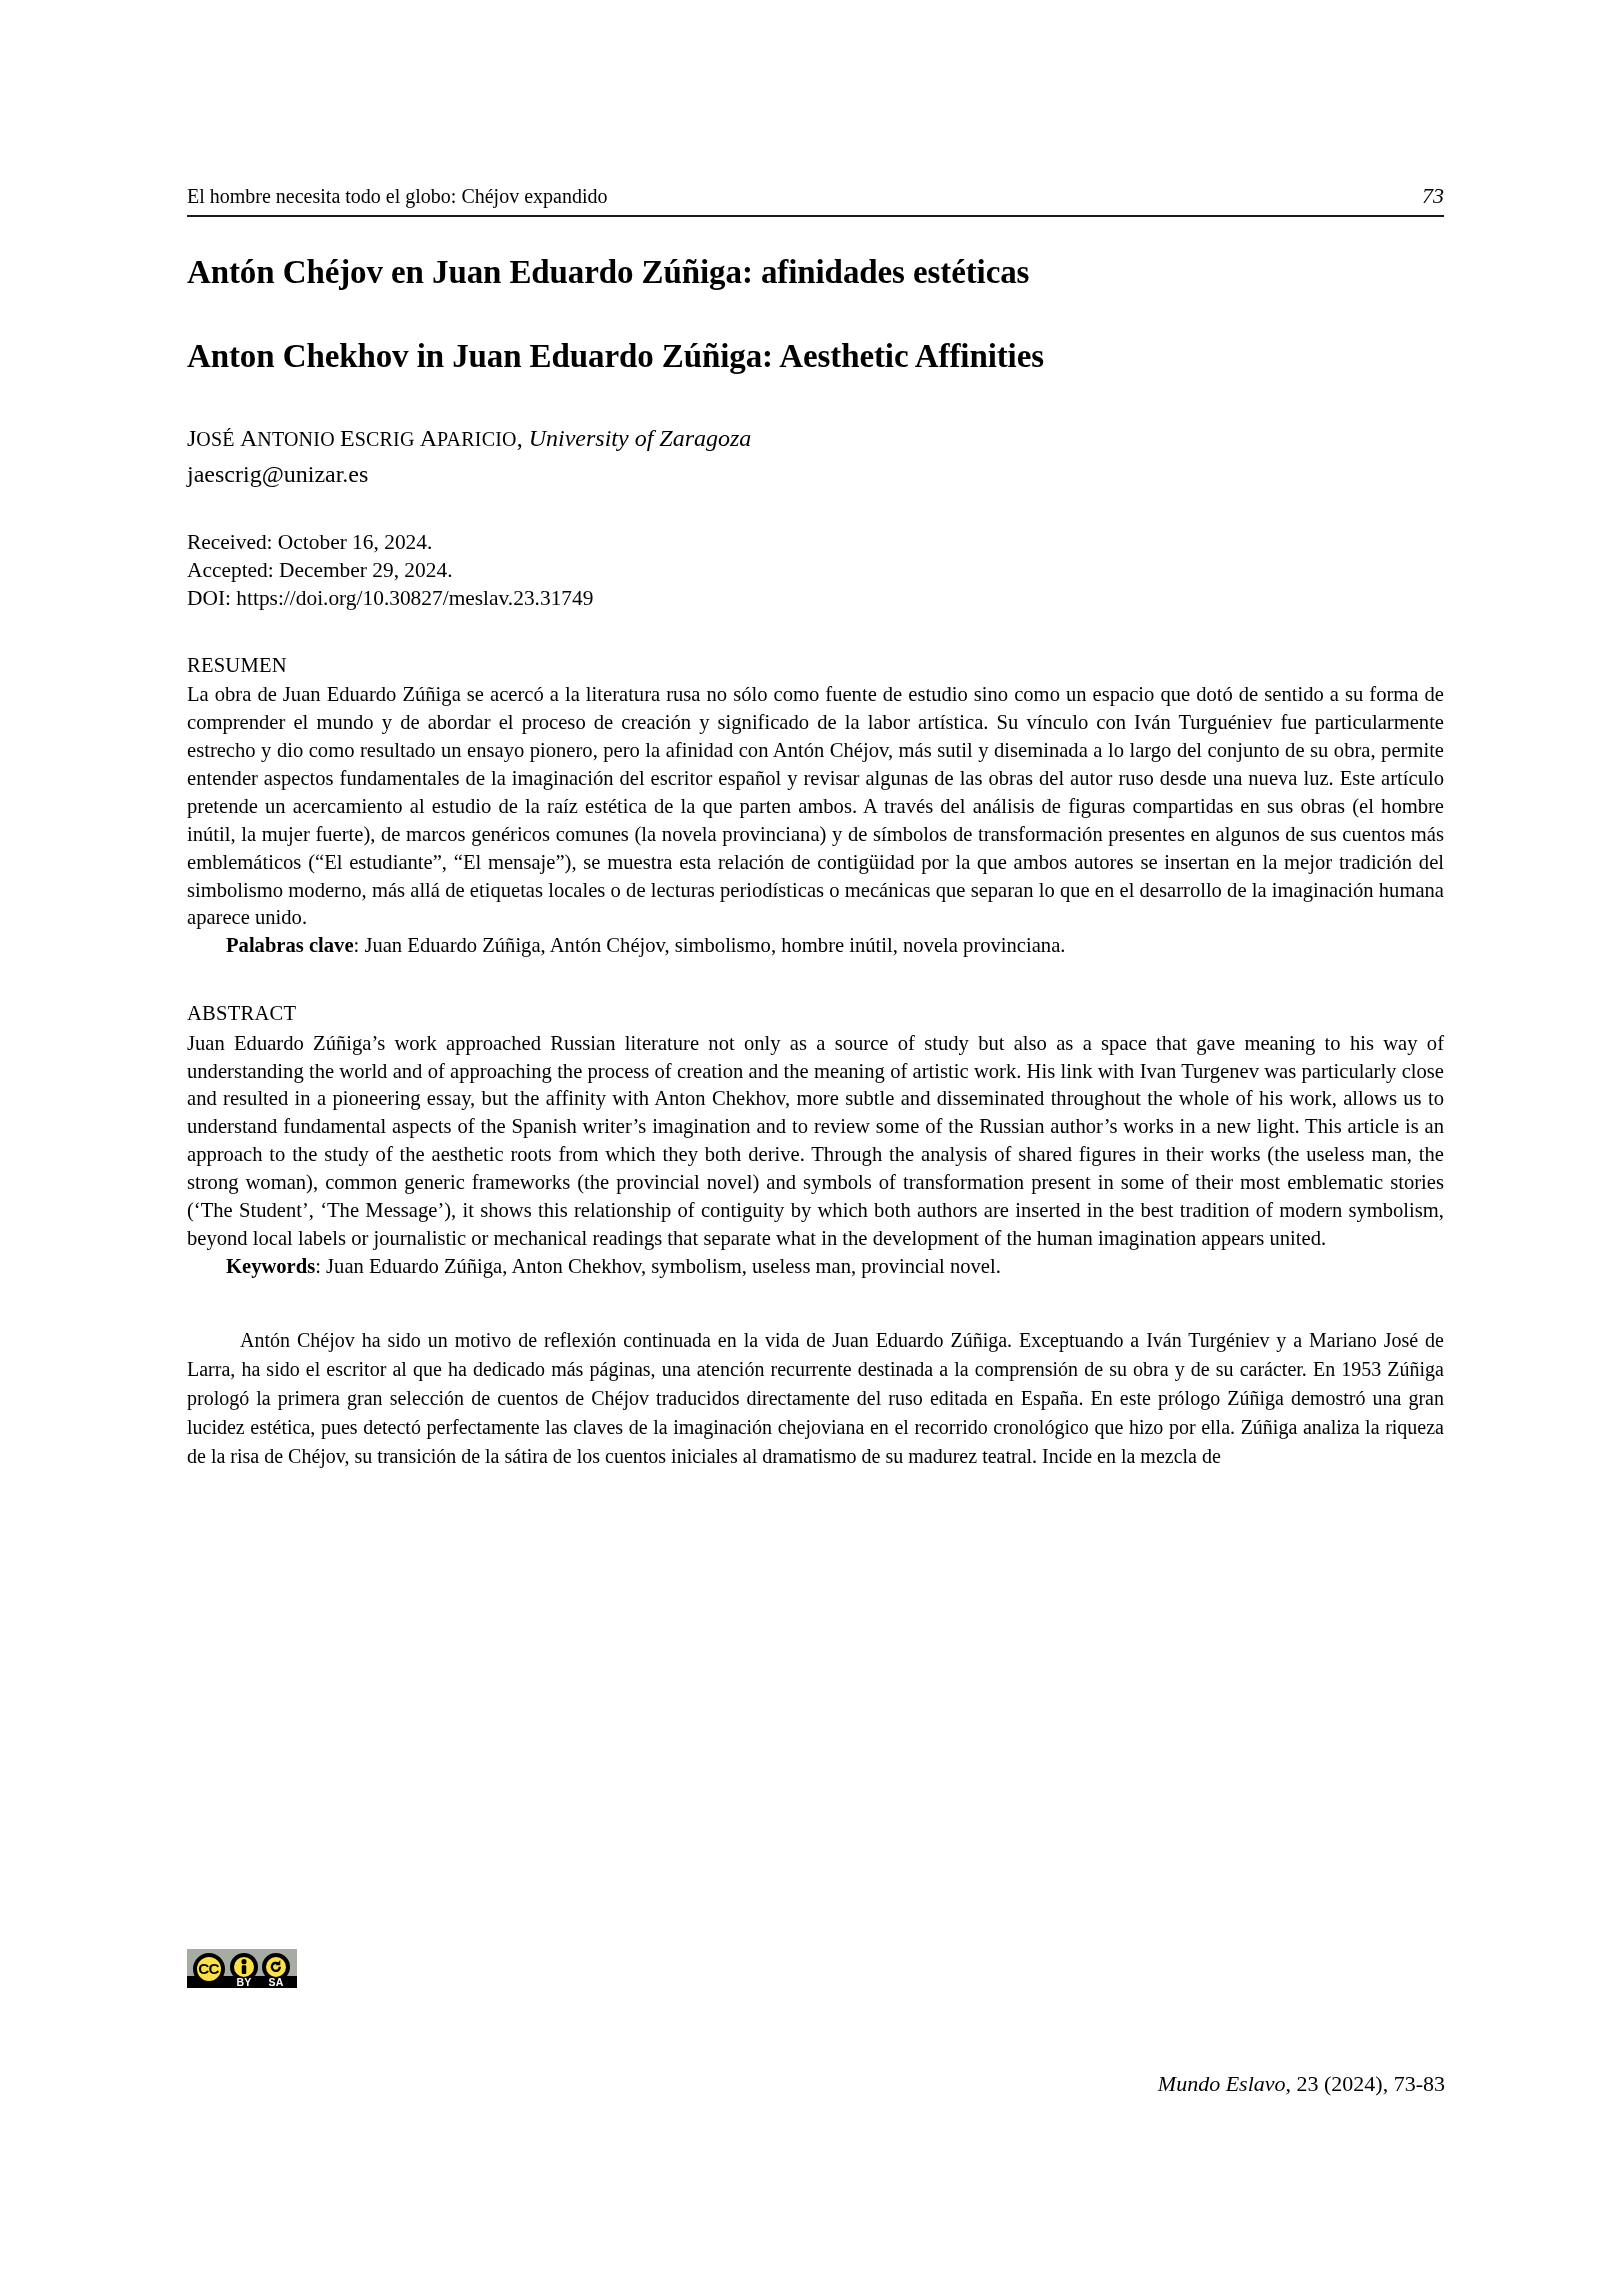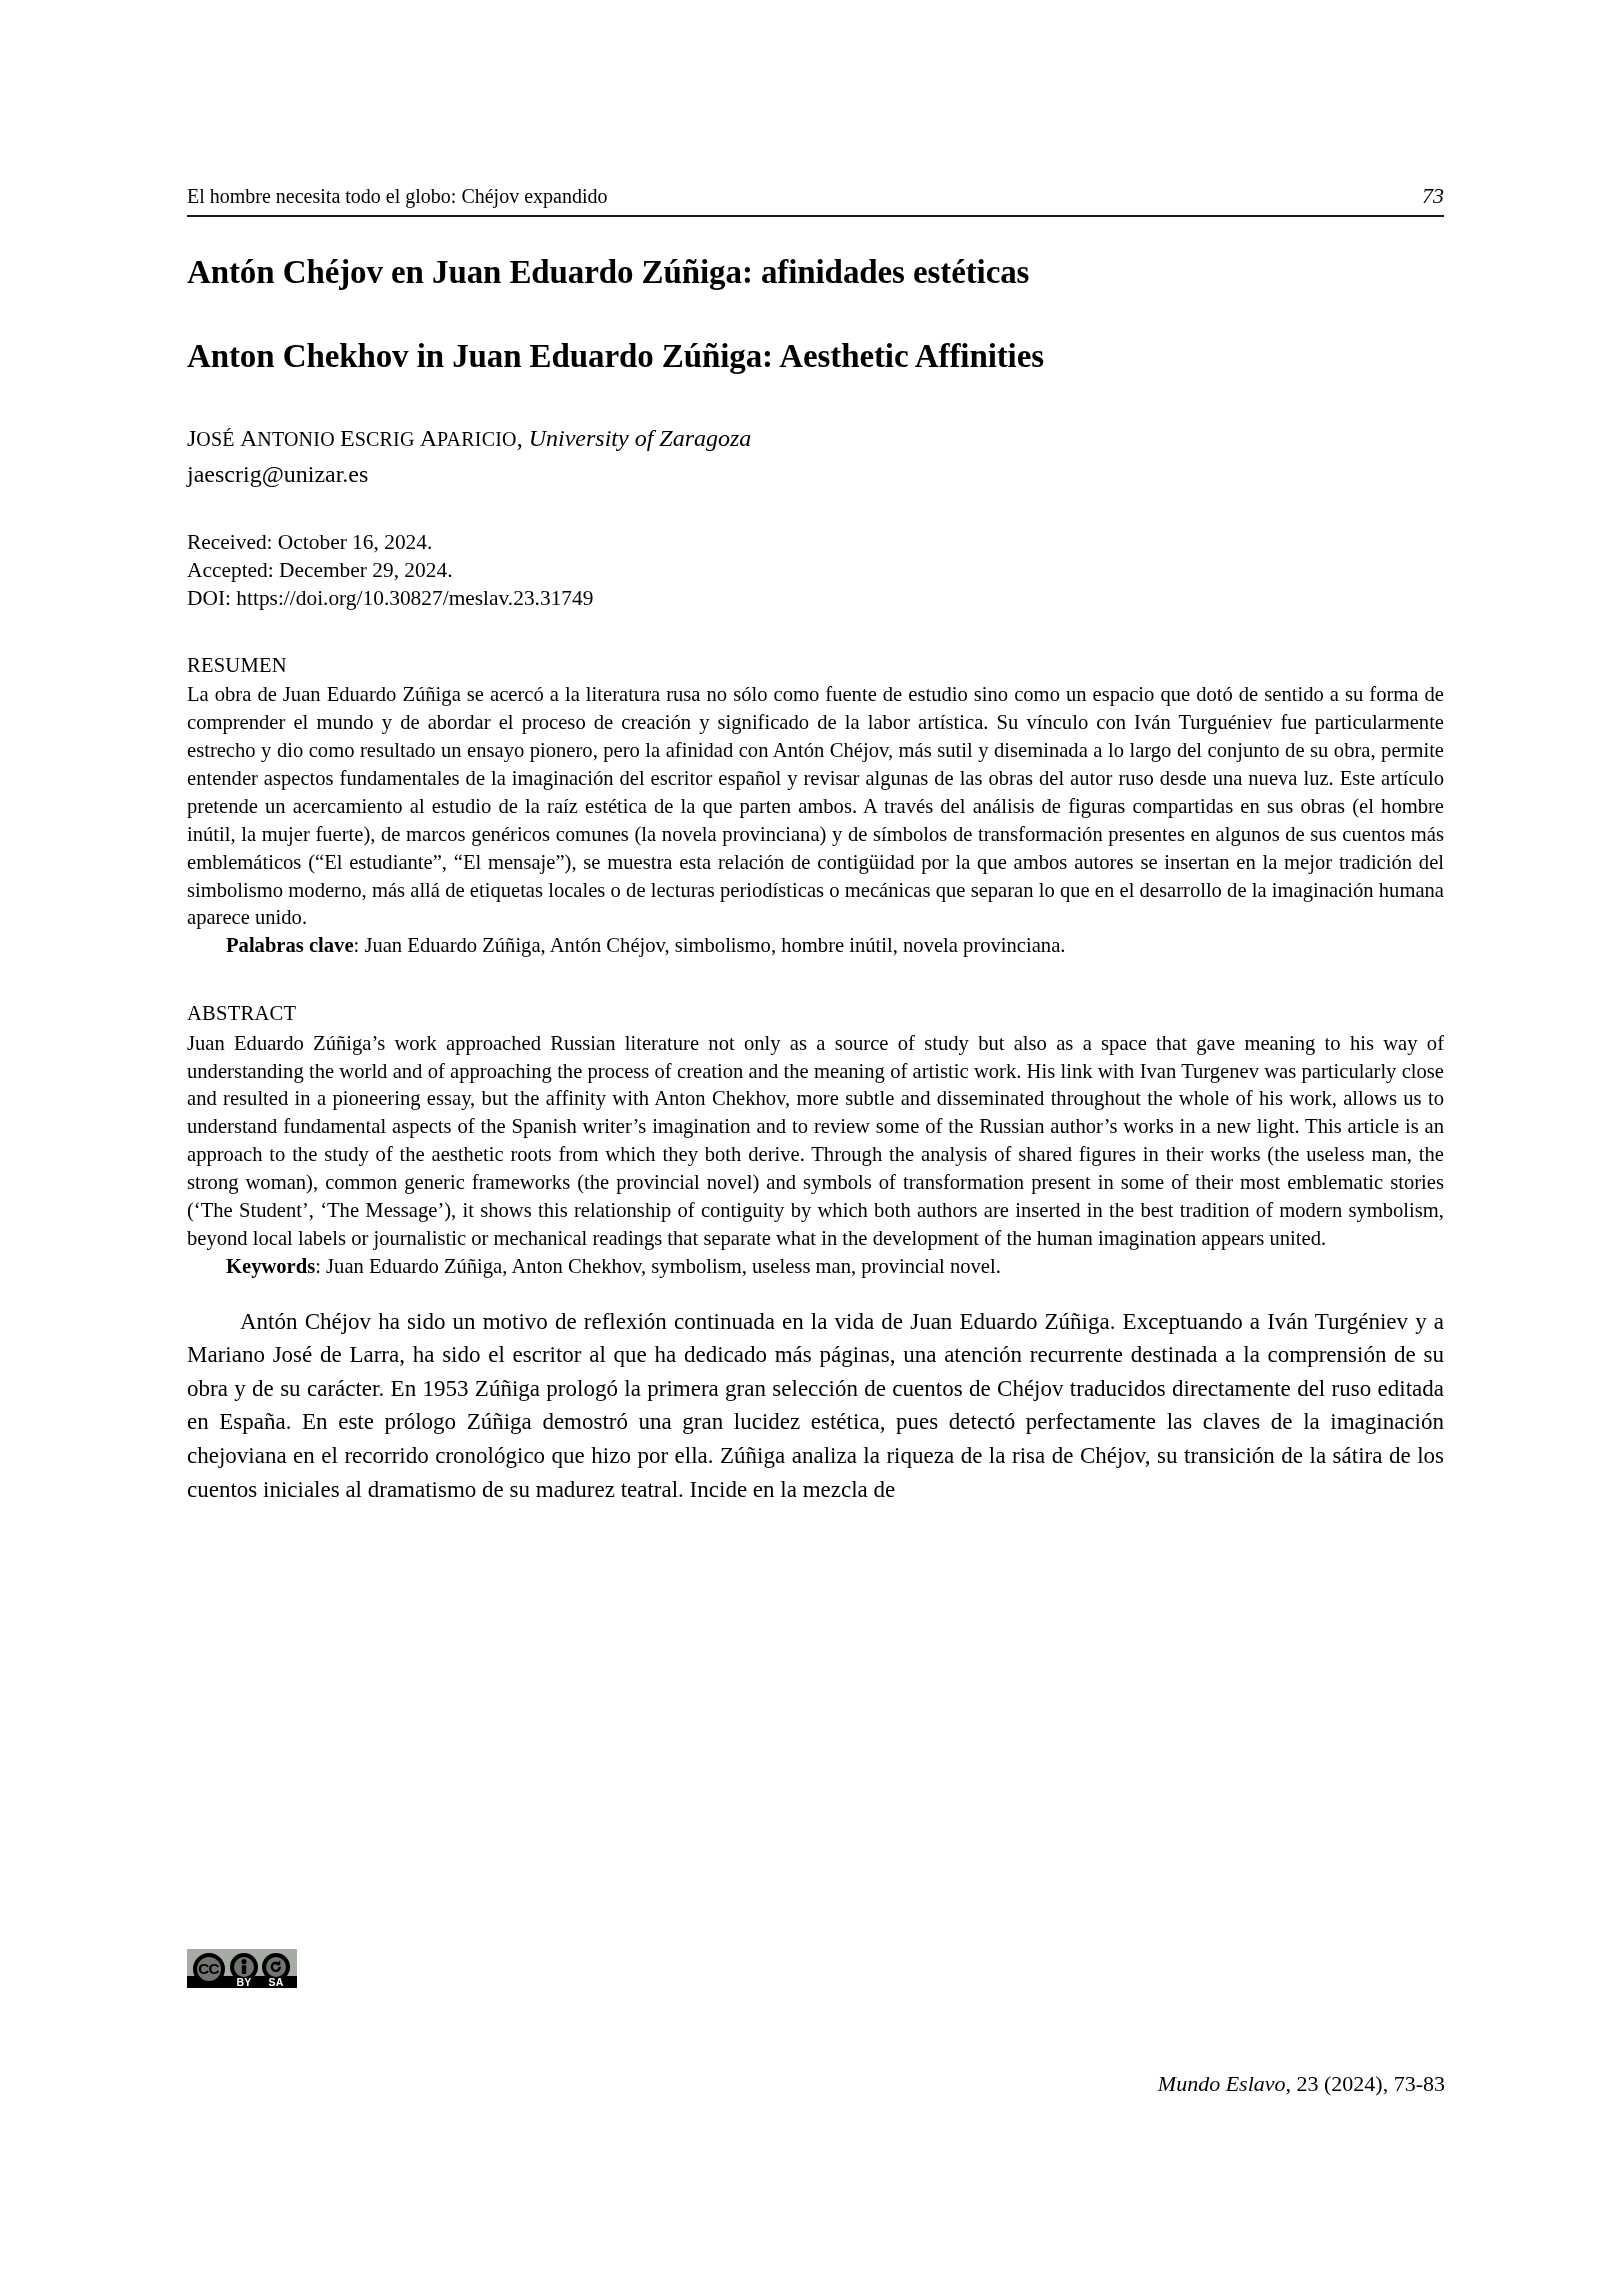--- a/index.html
+++ b/index.html
@@ -96,22 +96,22 @@
     font-size: 20.6px;
     line-height: 1.355;
     text-align: justify;
     text-indent: 39px;
     margin-top: 0;
   }
   .abs-kw b { font-weight: bold; }
 
   
   .body-para {
-    margin-top: 24px;
-    font-size: 23px;
+    margin-top: 45px;
+    font-size: 20px;
     line-height: 1.46;
     text-align: justify;
     text-indent: 53px;
   }
 
   
   .footer-lic {
     position: absolute;
     left: 187px;
     top: 1949px;
@@ -128,21 +128,21 @@
   }
   .cc-badge .topband {
     position: absolute;
     left: 0; top: 0;
     width: 110px; height: 27px;
     background: #a6aba4;
   }
   .cc-badge .ring {
     position: absolute;
     border-radius: 50%;
-    background: #737373;
+    background: #fde047;
     border: 4px solid #000000;
     box-sizing: border-box;
     display: flex;
     align-items: center;
     justify-content: center;
     font-family: "Liberation Sans", sans-serif;
     font-weight: bold;
     color: #000;
   }
   .cc-badge .ring.cc {

